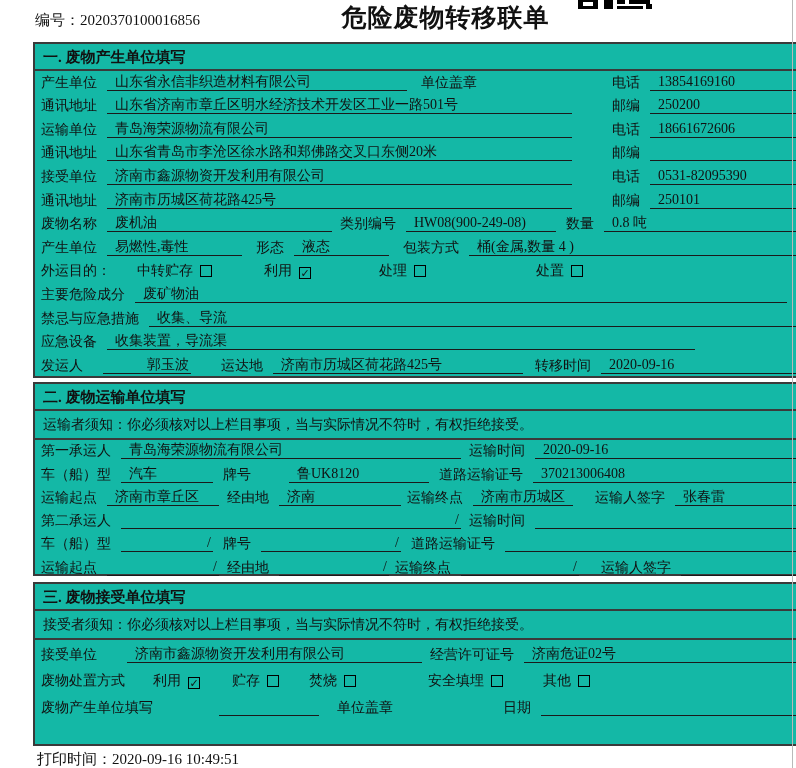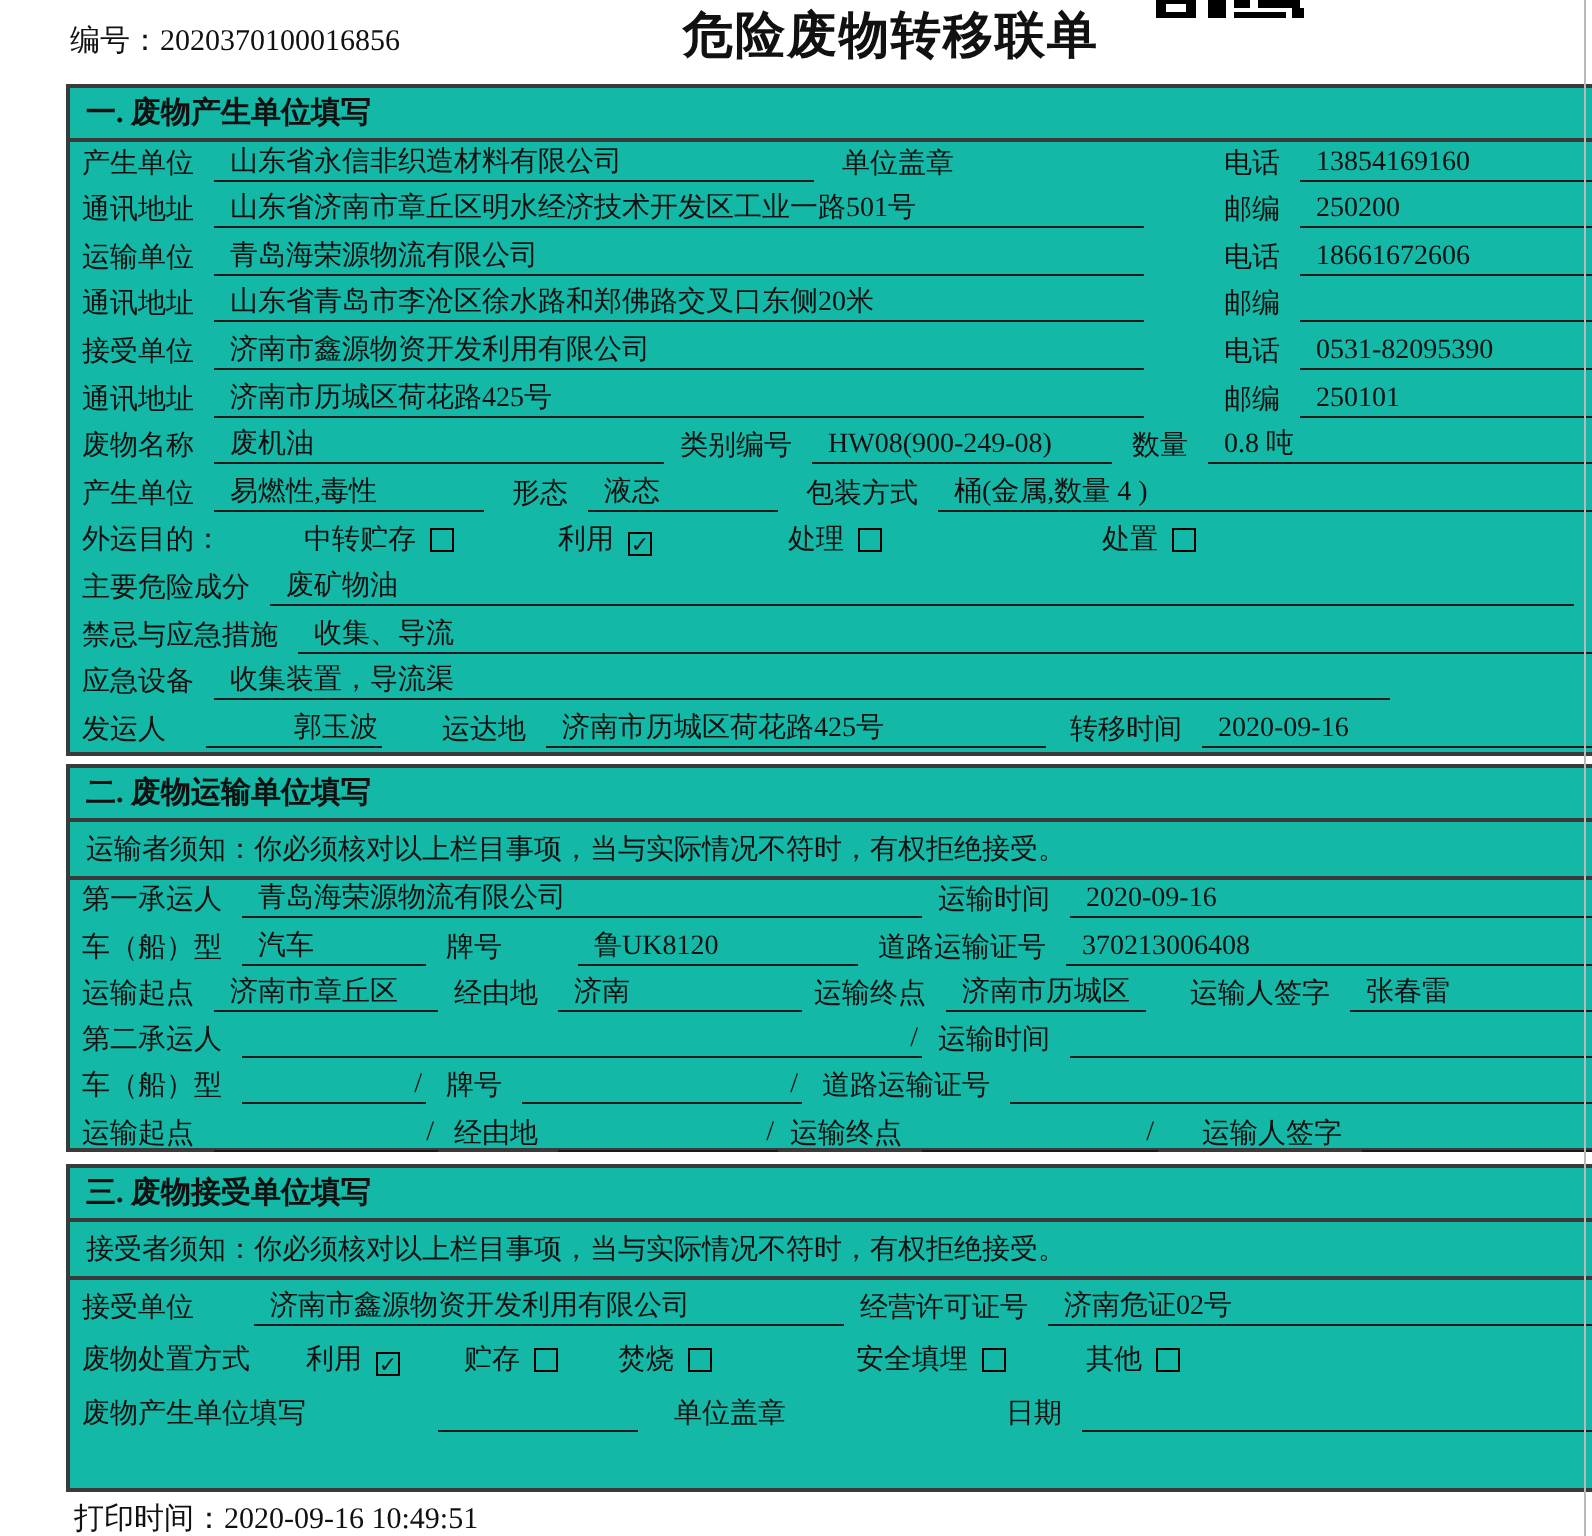--- a/index.html
+++ b/index.html
@@ -104,21 +104,21 @@
       <div class="row">
         <span class="lbl">产生单位</span>
         <span class="val" style="flex: 0 0 135px;">易燃性,毒性</span>
         <span class="lbl" style="margin-left: 14px;">形态</span>
         <span class="val" style="flex: 0 0 95px;">液态</span>
         <span class="lbl" style="margin-left: 14px;">包装方式</span>
         <span class="val f">桶(金属,数量 4 )</span>
       </div>
       <div class="row">
         <span class="lbl">外运目的：</span>
-        <span class="cb" style="margin-left: 31px;"><span>中转贮存</span><span class="cbx"></span></span>
+        <span class="cb" style="margin-left: 16px;"><span>中转贮存</span><span class="cbx"></span></span>
         <span class="cb" style="margin-left: 52px;"><span>利用</span><span class="cbx">✓</span></span>
         <span class="cb" style="margin-left: 68px;"><span>处理</span><span class="cbx"></span></span>
         <span class="cb" style="margin-left: 110px;"><span>处置</span><span class="cbx"></span></span>
       </div>
       <div class="row">
         <span class="lbl">主要危险成分</span>
         <span class="val f" style="margin-right: 18px;">废矿物油</span>
       </div>
       <div class="row">
         <span class="lbl">禁忌与应急措施</span>

